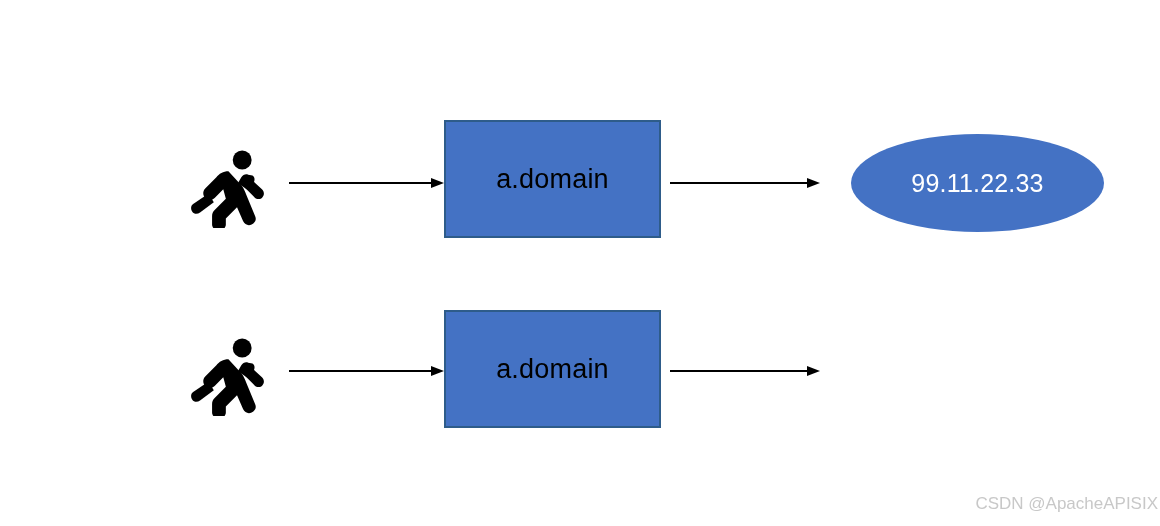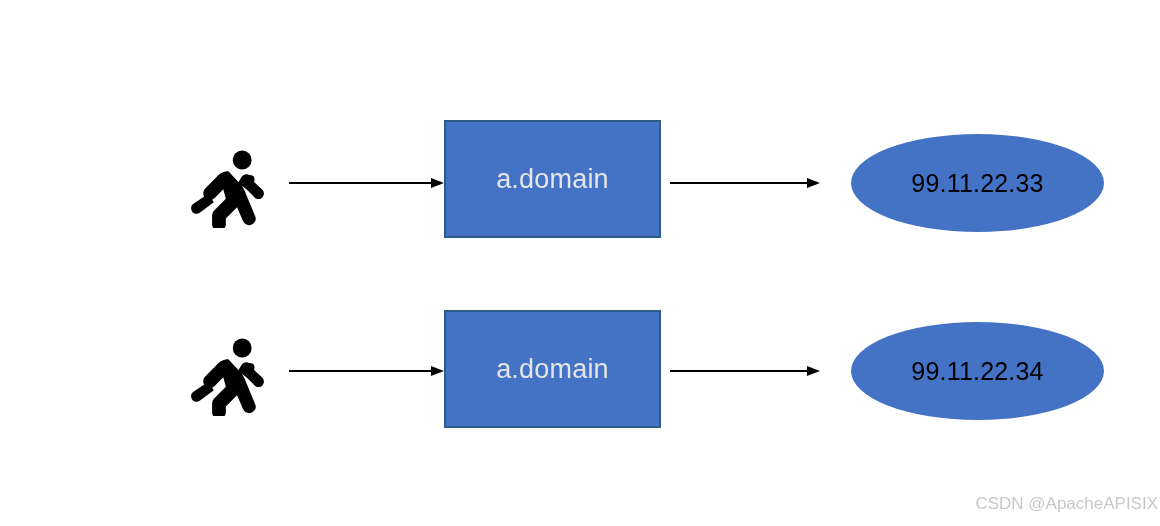--- a/index.html
+++ b/index.html
@@ -33,38 +33,38 @@
   .domain-box {
     position: absolute;
     box-sizing: border-box;
     background: #4472C4;
     border: 2px solid #2E5C8A;
     display: flex;
     align-items: center;
     justify-content: center;
   }
   .domain-box .box-label {
-    color: #e5e5e5;
+    color: #000000;
     font-size: 27px;
     font-family: "Liberation Sans", sans-serif;
     line-height: 1;
     letter-spacing: 0.2px;
   }
 
   .ip-ellipse {
     position: absolute;
     box-sizing: border-box;
     background: #4472C4;
     border-radius: 50%;
     display: flex;
     align-items: center;
     justify-content: center;
   }
   .ip-ellipse .ellipse-label {
-    color: #000000;
+    color: #ffffff;
     font-size: 25px;
     font-family: "Liberation Sans", sans-serif;
     line-height: 1;
     letter-spacing: 0.2px;
   }
 
   .watermark {
     position: absolute;
     right: 2px;
     bottom: 12px;
@@ -136,19 +136,16 @@
     <span class="box-label">a.domain</span>
   </div>
 
   <div class="arrow" style="left:670px; top:363px; width:150px;">
     <svg viewBox="0 0 150 16" preserveAspectRatio="none">
       <line x1="0" y1="8" x2="141" y2="8" stroke="#000000" stroke-width="1.8"></line>
       <polygon points="150,8 137,3 137,13" fill="#000000"></polygon>
     </svg>
   </div>
 
-  <div class="ip-ellipse" style="left:851px; top:322px; width:253px; height:98px;">
-    <span class="ellipse-label">99.11.22.34</span>
-  </div>
 
   <div class="watermark">CSDN @ApacheAPISIX</div>
 
 </div>
 
 </body></html>

